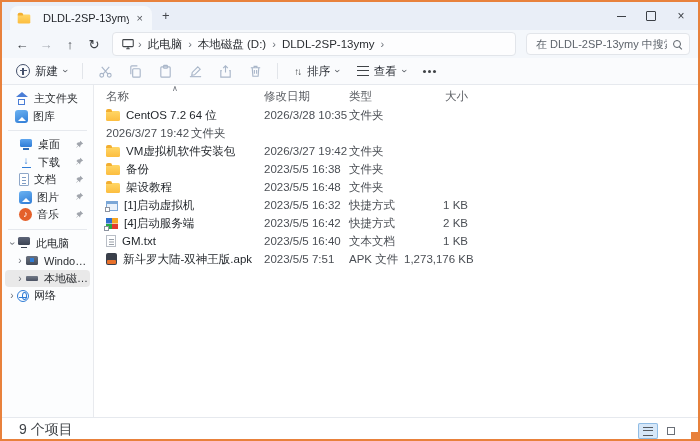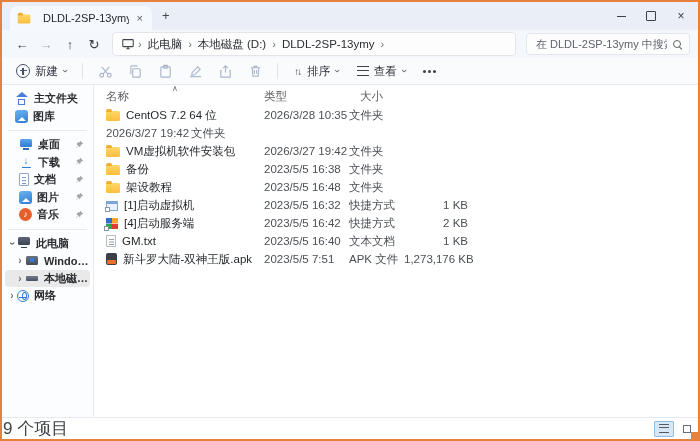--- a/index.html
+++ b/index.html
@@ -51,21 +51,21 @@
   .ham::before{content:"";display:block;height:1.5px;background:#3f4347;margin-top:2.7px;}
   .dots{width:3px;height:3px;border-radius:50%;background:#3f4347;display:inline-block;box-shadow:-5px 0 0 #3f4347,5px 0 0 #3f4347;margin:0 8px;}
   .spacer{flex:1;}
   .details-ico{width:14px;height:11px;border:1px solid #5f87b8;border-radius:2px;position:relative;display:inline-block;}
   .details-ico::after{content:"";position:absolute;right:0;top:0;bottom:0;width:5px;background:#9cc0e8;}
   .dlabel{font-size:11px;color:#2f333a;}
   
   .main{flex:1;display:flex;min-height:0;background:#fff;}
   .sidebar{width:92px;border-right:1px solid #e8eaee;box-sizing:border-box;padding-top:5px;overflow:hidden;
            font-size:11px;background:#fcfdfe;flex-shrink:0;}
-  .sb-item{height:17.5px;display:flex;align-items:center;margin:0 3px;border-radius:4px;color:#2a2d31;white-space:nowrap;overflow:hidden;font-weight:bold;}
+  .sb-item{height:17.5px;display:flex;align-items:center;margin:0 3px;border-radius:4px;color:#2a2d31;white-space:nowrap;overflow:hidden;}
   .sb-item.selected{background:#e9e9e9;}
   .sb-item .label{overflow:hidden;text-overflow:ellipsis;}
   .sb-divider{height:1px;background:#e6e9ee;margin:5px 6px;}
   .lvl-top{padding-left:10px;}
   .lvl-pin{padding-left:14px;}
   .lvl-tree{padding-left:2px;}
   .lvl-drive{padding-left:10px;}
   .sb-chev{width:10px;text-align:center;color:#6a6f77;font-size:10px;flex-shrink:0;}
   .sb-chev.dn{transform:rotate(90deg);}
   .pin{margin-left:auto;margin-right:6px;flex-shrink:0;opacity:.8;}
@@ -117,22 +117,22 @@
   .fi-shortcut-server{width:12px;height:11px;margin-top:1px;background:
       linear-gradient(#2f6fd0,#2f6fd0) 0 0/50% 50% no-repeat,
       linear-gradient(#f5a623,#f5a623) 100% 0/50% 50% no-repeat,
       linear-gradient(#27a844,#27a844) 0 100%/50% 50% no-repeat,
       linear-gradient(#e23a2e,#e23a2e) 100% 100%/50% 50% no-repeat;}
   .fi-text-file{width:10px;height:12px;background:#fff;border:1px solid #b9bec6;box-sizing:border-box;}
   .fi-text-file::before{content:"";position:absolute;left:1.5px;right:1.5px;top:2.5px;height:1px;background:#9aa0a8;box-shadow:0 2.5px 0 #9aa0a8,0 5px 0 #9aa0a8;}
   .fi-apk-file{width:11px;height:12px;background:#3a3f4a;border-radius:2px;}
   .fi-apk-file::after{content:"";position:absolute;bottom:1px;left:1px;right:1px;height:4px;background:#e8702a;border-radius:1px;}
   
-  .statusbar{height:21px;border-top:1px solid #e6e9ee;display:flex;align-items:center;padding:0 1px;
-             font-size:17px;color:#3f4347;flex-shrink:0;background:#fff;}
+  .statusbar{height:21px;border-top:1px solid #e6e9ee;display:flex;align-items:flex-end;padding:0 17px;
+             font-size:14px;color:#3f4347;flex-shrink:0;background:#fff;}
   .viewtoggle{width:20px;height:16px;display:flex;align-items:center;justify-content:center;border-radius:2px;margin-left:3px;}
   .viewtoggle.selected{background:#d6e7f8;box-shadow:0 0 0 1px #90bce4 inset;}
   .vt-lines{width:10px;height:7px;border-top:1.3px solid #555a61;border-bottom:1.3px solid #555a61;display:block;}
   .vt-lines::before{content:"";display:block;height:1.3px;background:#555a61;margin-top:2.2px;}
   .vt-box{width:8px;height:8px;border:1.3px solid #6a6f77;display:block;box-sizing:border-box;}
   .corner-accent{position:absolute;right:0;bottom:0;width:7px;height:7px;background:#e8813c;}
   svg.tsvg{display:block;}
 </style>
 </head>
 <body>
@@ -324,20 +324,21 @@
         <div class="sb-item lvl-tree">
           <span class="sb-chev">›</span>
           <span class="si si-network"></span>
           <span class="label">网络</span>
         </div>
       </div>
     <div class="filepane">
       <div class="colheaders">
         <span class="sortcaret">∧</span>
         <div class="ch c-name">名称</div>
+        <div class="ch c-date">修改日期</div>
         <div class="ch c-type">类型</div>
         <div class="ch c-size">大小</div>
       </div>
       <div id="filelist">
           <div class="frow">
             <div class="c-name">
               <span class="fi fi-folder"></span>
               <span class="fname">CentOS 7.2 64 位</span>
             </div>
             <div class="c-date">2026/3/28 10:35</div>

